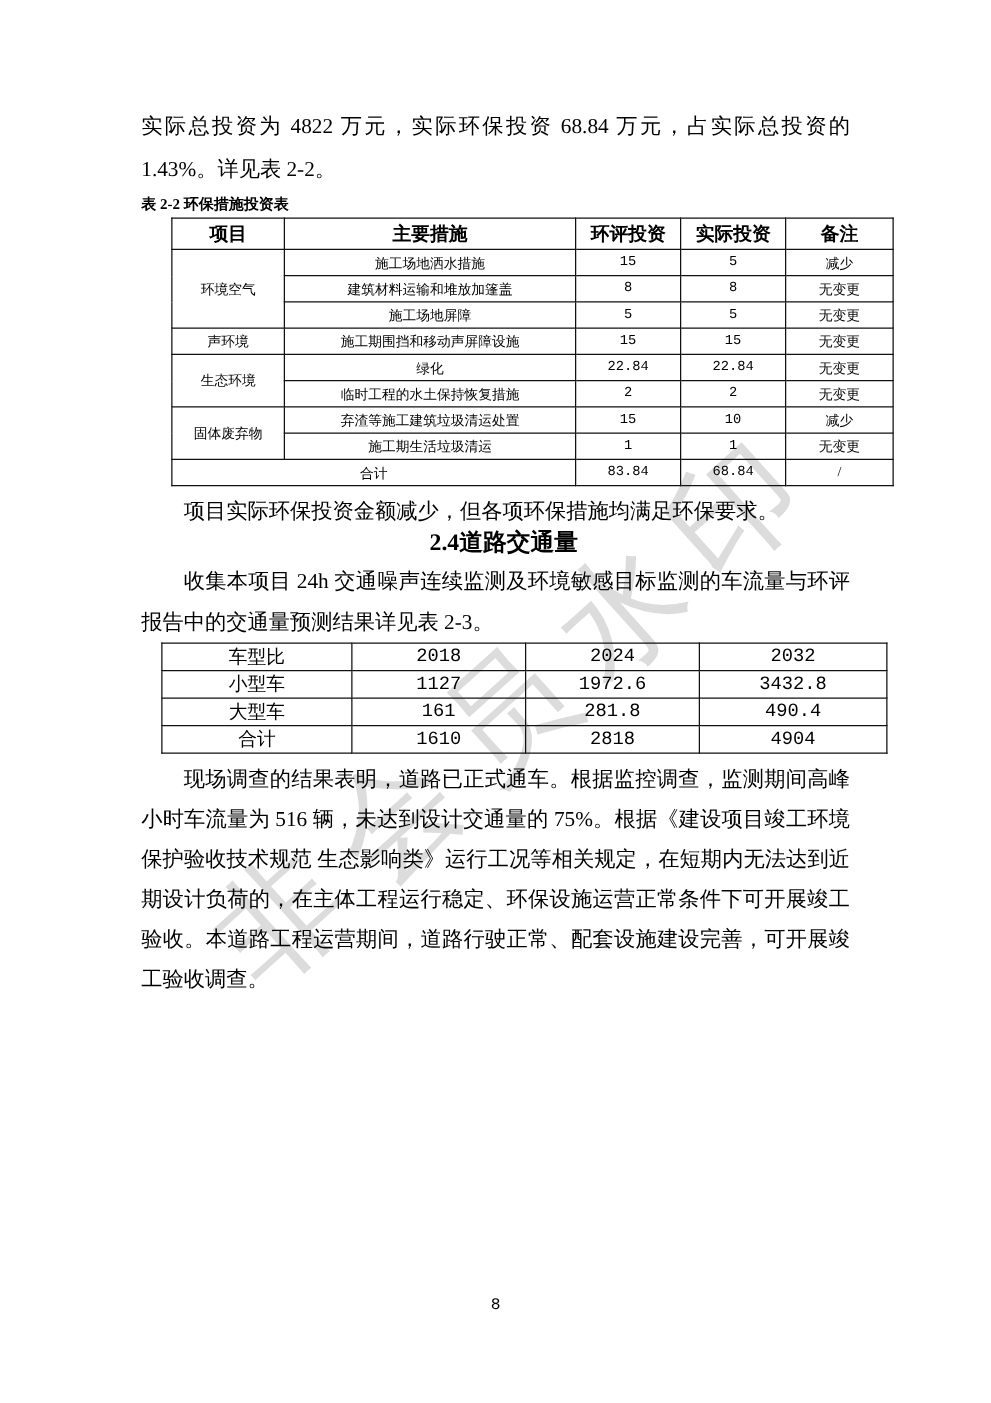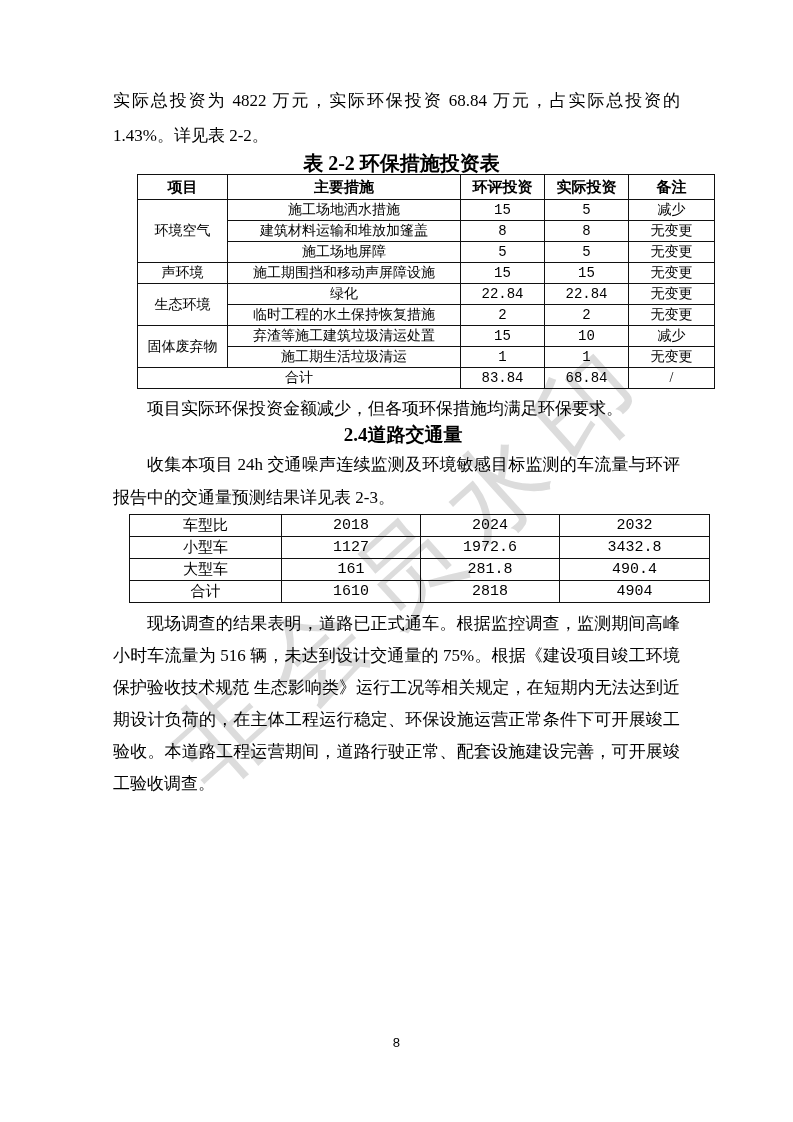--- a/index.html
+++ b/index.html
@@ -16,28 +16,28 @@
   }
   .content{position:absolute;left:113px;top:0;width:580px;z-index:1;}
   p{margin:0;}
   .body-par{font-size:17px;line-height:34px;text-align:justify;width:567px;}
   .indent{text-indent:2em;}
   #p1{margin-top:83px;line-height:35px;}
   #p2{margin-top:6px;line-height:28px;}
   #p3{margin-top:1px;line-height:33px;}
   #p4{margin-top:5px;line-height:32px;}
   .sec-heading{font-size:19px;line-height:24px;font-weight:bold;text-align:center;}
-  .tbl-caption{font-weight:bold;font-size:20px;text-align:center;}
+  .tbl-caption{font-weight:bold;font-size:12px;text-align:left;}
   #cap22{width:577px;line-height:21px;height:21px;}
   #cap23{width:580px;line-height:19px;height:19px;}
   table{border-collapse:collapse;table-layout:fixed;background:transparent;}
   td,th{border:1px solid #111;text-align:center;vertical-align:middle;padding:0;overflow:hidden;font-weight:normal;}
   .t22{width:577px;margin-left:24px;}
   .t22 th{height:24px;font-size:15px;font-weight:bold;}
-  .t22 td{height:20px;font-size:14px;}
+  .t22 td{height:20px;font-size:11px;}
   .t23{width:580px;margin-left:16px;}
   .t23 td{height:21px;font-size:15px;}
   .num{font-family:"Liberation Mono","DejaVu Sans Mono",monospace;font-size:14px;}
   .page-num{position:absolute;top:1036px;left:0;width:793px;text-align:center;
     font-size:13px;z-index:1;font-family:"Liberation Mono","DejaVu Sans Mono",monospace;}
 </style>
 </head>
 <body>
 
 <div class="watermark">非会员水印</div>

